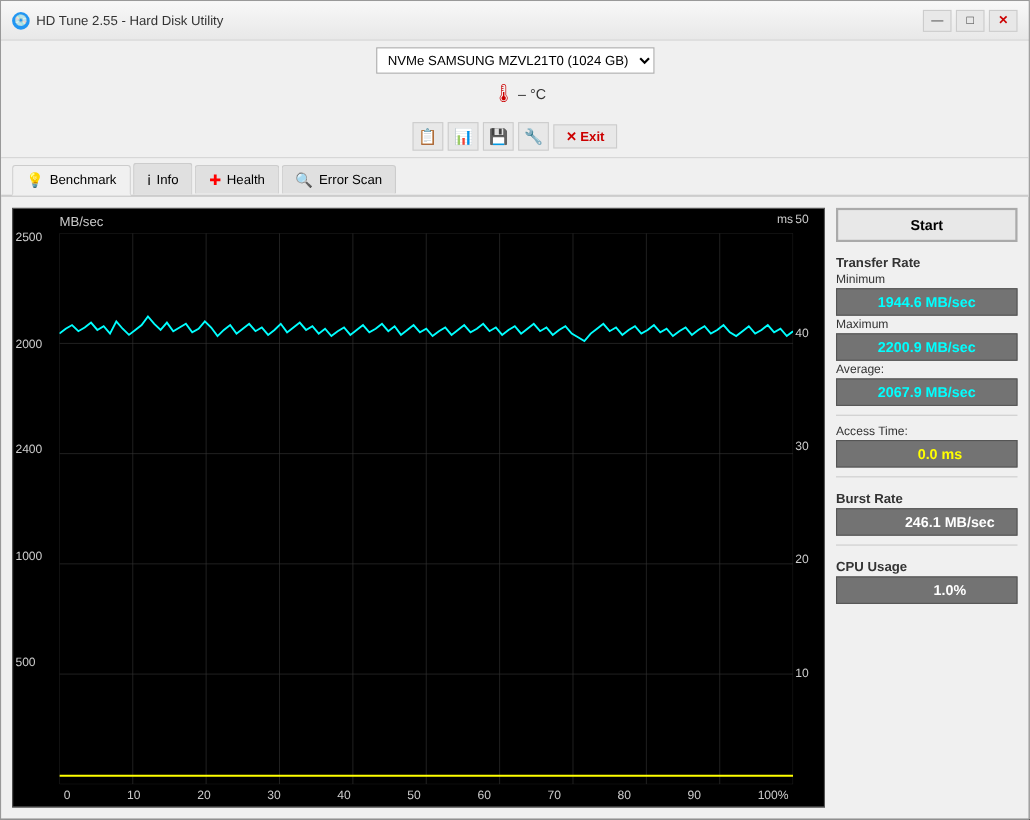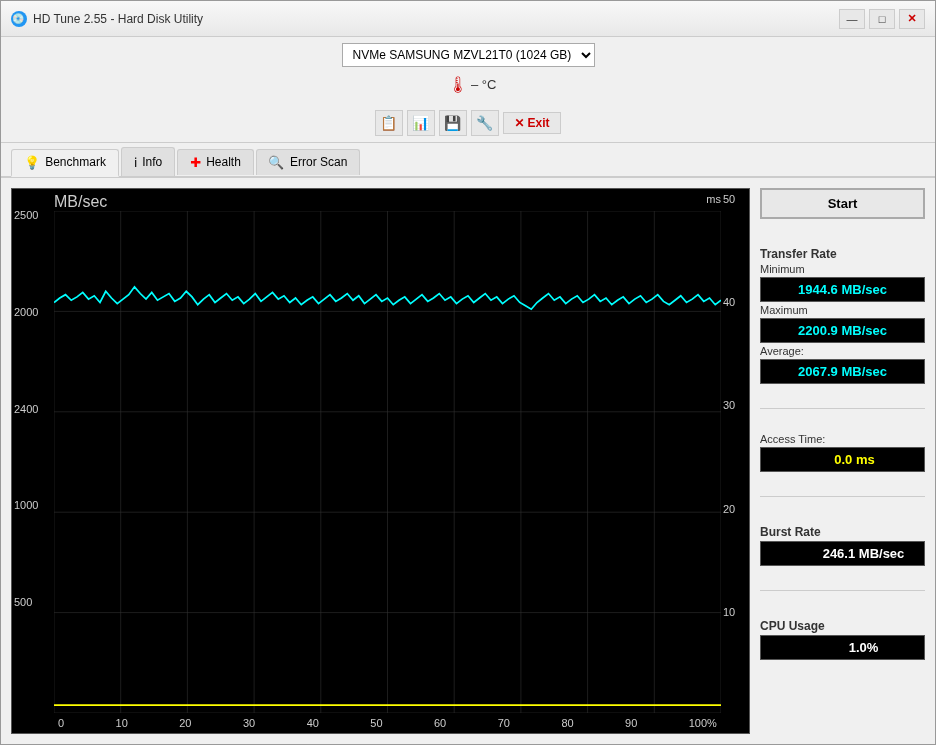--- a/index.html
+++ b/index.html
@@ -213,35 +213,35 @@
       left: 42px;
       right: 28px;
       top: 22px;
       bottom: 20px;
     }
     .chart-header-left {
       position: absolute;
       left: 42px;
       top: 4px;
       color: #ccc;
-      font-size: 16px;
+      font-size: 12px;
     }
     .chart-header-right {
       position: absolute;
       right: 28px;
       top: 4px;
       color: #ccc;
       font-size: 11px;
       text-align: right;
     }
     .sidebar {
       width: 165px;
       display: flex;
       flex-direction: column;
-      gap: 20px;
+      gap: 4px;
     }
     .start-btn {
       width: 100%;
       padding: 6px;
       border: 2px solid #aaa;
       background: #e8e8e8;
       cursor: pointer;
       font-size: 13px;
       font-weight: bold;
       text-align: center;
@@ -256,21 +256,21 @@
       font-size: 12px;
       color: #333;
       font-weight: bold;
       margin-top: 4px;
     }
     .stats-sublabel {
       font-size: 11px;
       color: #333;
     }
     .stats-value {
-      background: #000000;
+      background: #737373;
       color: #00ffff;
       font-size: 13px;
       font-weight: bold;
       padding: 4px 6px;
       text-align: center;
       border: 1px solid #555;
       width: 100%;
     }
     .stats-value.yellow {
       color: #ffff00;

